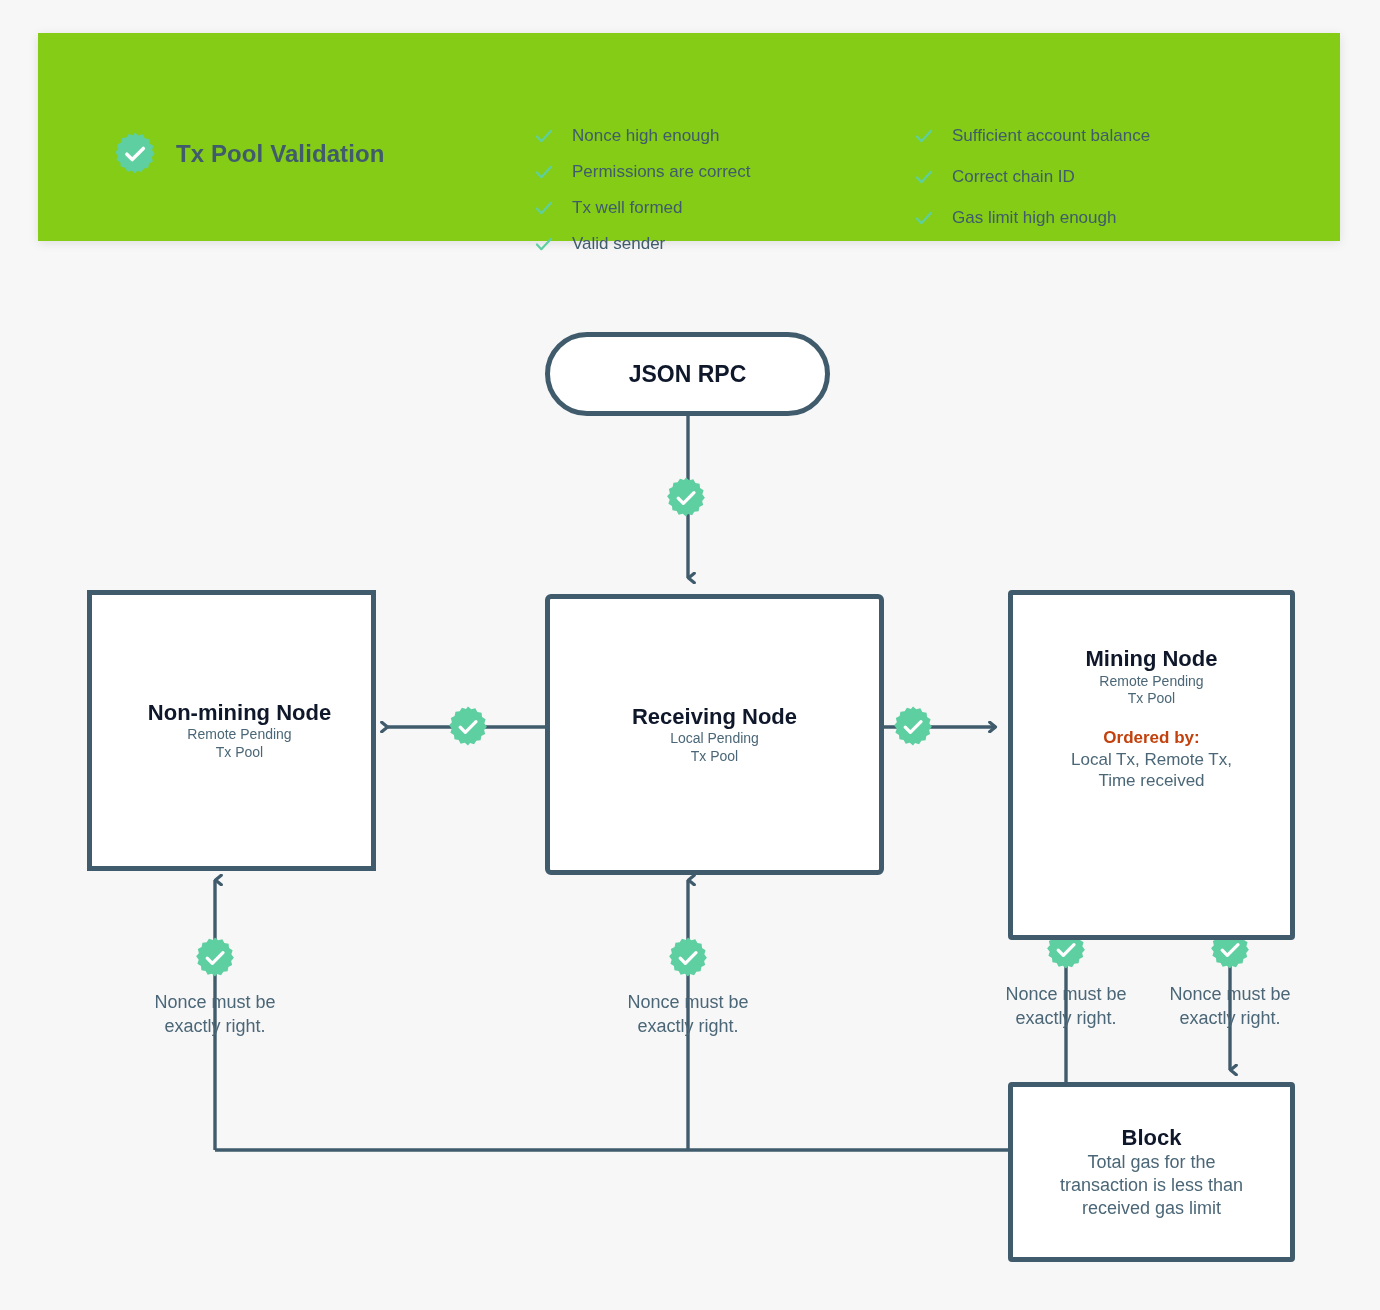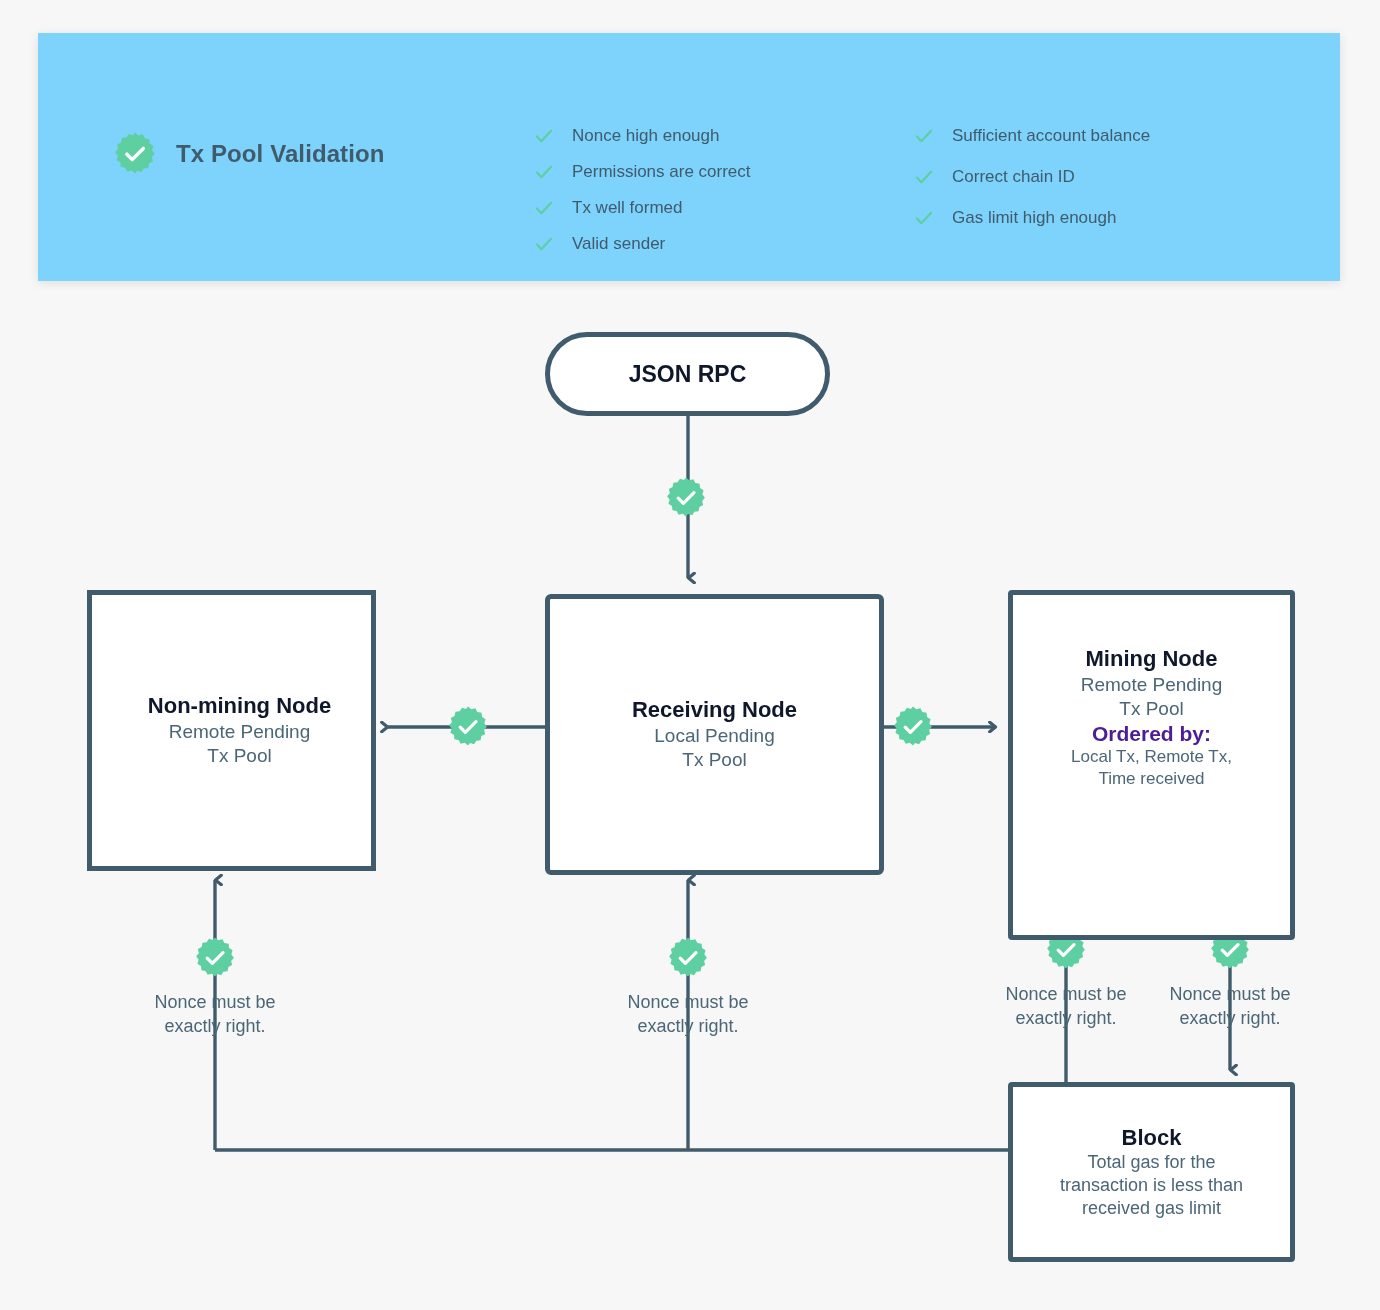--- a/index.html
+++ b/index.html
@@ -19,22 +19,22 @@
     background: #f7f7f7;
     overflow: hidden;
   }
 
   
   .val-card {
     position: absolute;
     left: 38px;
     top: 33px;
     width: 1302px;
-    height: 248px;
-    background: #7dd3fc;
+    height: 208px;
+    background: #84cc16;
     box-shadow: 0 2px 10px rgba(0,0,0,0.10);
     box-sizing: border-box;
   }
   .val-head {
     position: absolute;
     left: 74px;
     top: 98px;
     display: flex;
     align-items: center;
     gap: 18px;
@@ -92,29 +92,30 @@
     justify-content: center;
     text-align: center;
   }
   .node .n-title {
     font-size: 22px;
     font-weight: bold;
     color: #0f172a;
     line-height: 1.25;
   }
   .node .n-sub {
-    font-size: 19px;
+    font-size: 14px;
     color: #4b6777;
     line-height: 1.28;
     white-space: pre-line;
   }
   .node .n-lab {
-    font-size: 21px;
+    font-size: 17px;
     font-weight: bold;
-    color: #4c1d95;
+    color: #c2410c;
+    margin-top: 20px;
     line-height: 1.2;
   }
   .node .n-lab-val {
     font-size: 17px;
     color: #4b6777;
     line-height: 1.25;
     white-space: pre-line;
   }
 
   #rpc {

